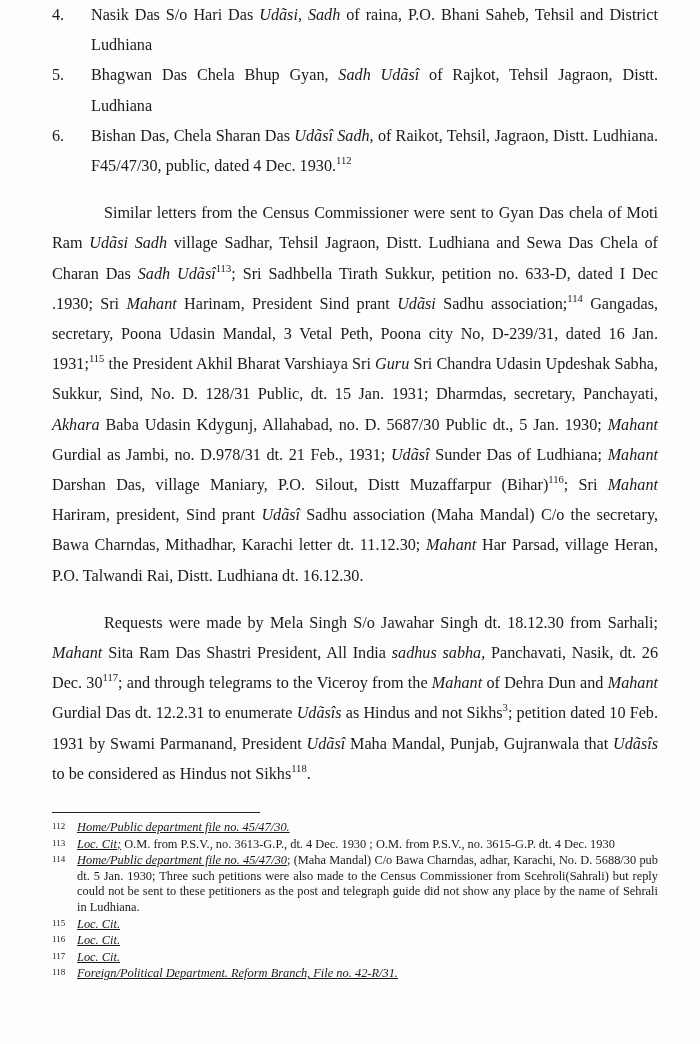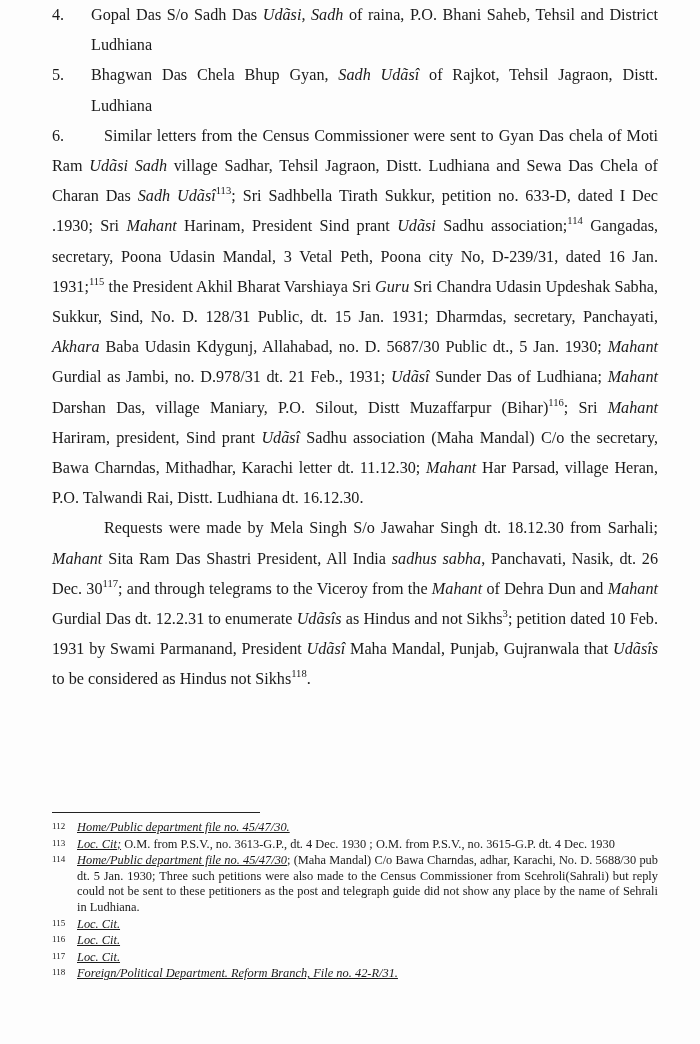--- a/index.html
+++ b/index.html
@@ -56,21 +56,21 @@
 
   
   .para {
     font-size: 16.2px;
     line-height: 30.2px;
     text-align: justify;
     text-justify: inter-word;
     text-indent: 52px;
     margin: 0;
   }
-  .para.spaced-before { }
+  .para.spaced-before { margin-top: 17px; }
 
   i, .it { font-style: italic; }
 
   sup.fn {
     font-size: 10.6px;
     line-height: 0;
     vertical-align: 0.62em;
   }
 
   
@@ -107,23 +107,23 @@
   .fn-row .fn-text i { font-style: italic; text-decoration: underline; }
 </style>
 </head>
 <body>
 
 <div id="page">
 
   <div id="body-column">
 
     <ol class="num-list" id="numbered-list">
-        <li class="num-item"><span class="num">4.</span><span class="body"><span>Gopal Das S/o Sadh Das </span><i>Udãsi, Sadh</i><span> of raina, P.O. Bhani Saheb, Tehsil and District Ludhiana</span></span></li>
+        <li class="num-item"><span class="num">4.</span><span class="body"><span>Nasik Das S/o Hari Das </span><i>Udãsi, Sadh</i><span> of raina, P.O. Bhani Saheb, Tehsil and District Ludhiana</span></span></li>
         <li class="num-item"><span class="num">5.</span><span class="body"><span>Bhagwan  Das Chela Bhup Gyan, </span><i>Sadh Udãsî</i><span> of Rajkot, Tehsil Jagraon, Distt. Ludhiana</span></span></li>
-        <li class="num-item"><span class="num">6.</span></li>
+        <li class="num-item"><span class="num">6.</span><span class="body"><span>Bishan Das, Chela Sharan Das </span><i>Udãsî Sadh</i><span>, of Raikot, Tehsil, Jagraon, Distt. Ludhiana. F45/47/30, public, dated 4 Dec. 1930.</span><sup class="fn">112</sup></span></li>
       </ol>
 
     <p class="para spaced-before" id="para-0"><span>Similar letters from the Census Commissioner were sent to Gyan Das chela of Moti Ram </span><i>Udãsi Sadh</i><span> village Sadhar, Tehsil Jagraon, Distt. Ludhiana and Sewa Das Chela of Charan Das </span><i>Sadh Udãsî</i><sup class="fn">113</sup><span>; Sri Sadhbella Tirath Sukkur, petition no. 633-D, dated I Dec .1930; Sri </span><i>Mahant</i><span> Harinam, President Sind prant </span><i>Udãsi</i><span> Sadhu association;</span><sup class="fn">114</sup><span> Gangadas, secretary, Poona Udasin Mandal, 3 Vetal Peth, Poona city No, D-239/31, dated 16 Jan. 1931;</span><sup class="fn">115</sup><span> the President Akhil Bharat Varshiaya Sri </span><i>Guru</i><span> Sri Chandra Udasin Updeshak Sabha, Sukkur, Sind, No. D. 128/31 Public, dt. 15 Jan. 1931; Dharmdas, secretary, Panchayati, </span><i>Akhara</i><span> Baba Udasin Kdygunj, Allahabad, no. D. 5687/30 Public dt., 5 Jan. 1930; </span><i>Mahant</i><span> Gurdial as Jambi, no. D.978/31 dt. 21 Feb., 1931; </span><i>Udãsî</i><span> Sunder Das of Ludhiana; </span><i>Mahant</i><span> Darshan Das, village Maniary, P.O. Silout, Distt Muzaffarpur (Bihar)</span><sup class="fn">116</sup><span>; Sri </span><i>Mahant</i><span> Hariram, president, Sind prant </span><i>Udãsî</i><span> Sadhu association (Maha Mandal) C/o the secretary, Bawa Charndas, Mithadhar, Karachi letter dt. 11.12.30; </span><i>Mahant</i><span> Har Parsad, village Heran, P.O. Talwandi Rai, Distt. Ludhiana dt. 16.12.30.</span></p>
 
     <p class="para spaced-before" id="para-1"><span>Requests were made by Mela Singh S/o Jawahar Singh dt. 18.12.30 from Sarhali; </span><i>Mahant</i><span> Sita Ram Das Shastri President, All India </span><i>sadhus sabha</i><span>, Panchavati, Nasik, dt. 26 Dec. 30</span><sup class="fn">117</sup><span>; and through telegrams to the Viceroy from the </span><i>Mahant</i><span> of Dehra Dun and </span><i>Mahant</i><span> Gurdial Das dt. 12.2.31 to enumerate </span><i>Udãsîs</i><span> as Hindus and not Sikhs</span><sup class="fn">3</sup><span>; petition dated 10 Feb. 1931 by Swami Parmanand, President </span><i>Udãsî</i><span> Maha Mandal, Punjab, Gujranwala that </span><i>Udãsîs</i><span> to be considered as Hindus not Sikhs</span><sup class="fn">118</sup><span>.</span></p>
 
   </div>
 
   <div id="footnotes">
     <div id="fn-rule"></div>

